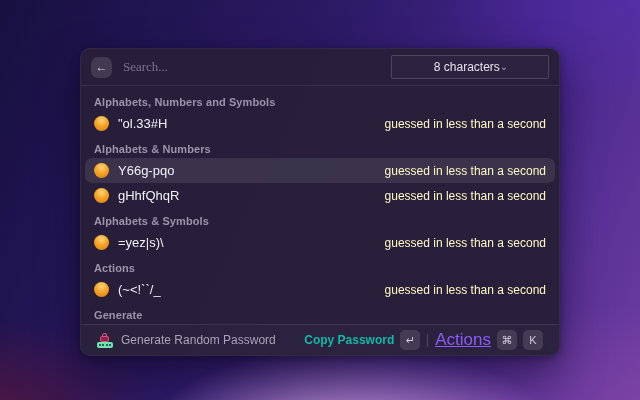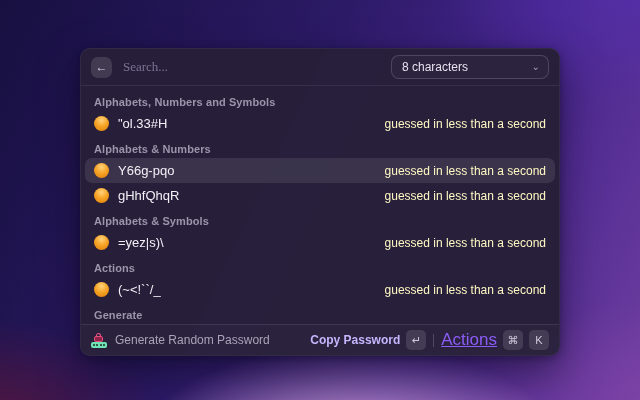--- a/index.html
+++ b/index.html
@@ -38,22 +38,22 @@
     display:flex;align-items:center;justify-content:center;
     color:#d8d4e2;font-size:12px;line-height:1;cursor:default;border:none;
   }
   .search-input{
     flex:1;background:transparent;border:none;outline:none;
     color:#efedf4;font-size:13px;font-family:Liberation Serif, serif;
   }
   .search-input::placeholder{color:#7b7390;}
   .dropdown{
     flex:0 0 auto;width:158px;height:24px;box-sizing:border-box;
-    border:1px solid rgba(255,255,255,0.16);border-radius:8px;
-    display:flex;align-items:center;justify-content:space-between;
+    border:1px solid rgba(255,255,255,0.16);border-radius:2px;
+    display:flex;align-items:center;justify-content:center;
     padding:0 8px 0 10px;color:#e6e2ee;font-size:12px;background:rgba(255,255,255,0.02);
   }
   .dropdown .chev{font-size:10px;color:#a79fb8;line-height:1;}
   
   .list{flex:1;padding:3px 4px 0 4px;overflow:hidden;}
   .section-title{
     height:18px;line-height:18px;margin-top:4px;padding:0 9px;
     font-size:11px;font-weight:700;color:#9b94ab;letter-spacing:.1px;
   }
   .row{
@@ -67,21 +67,21 @@
   }
   .pwd{
     flex:1;font-size:13px;font-weight:500;color:#f2f0f6;
     white-space:pre;overflow:hidden;text-overflow:ellipsis;
   }
   .meta{font-size:12px;color:#fef9c3;white-space:nowrap;}
   
   .footer{
     flex:0 0 30px;height:30px;display:flex;align-items:center;
     border-top:1px solid rgba(255,255,255,0.09);
-    padding:0 10px;gap:8px;background:rgba(255,255,255,0.015);
+    padding:0 16px;gap:8px;background:rgba(255,255,255,0.015);
   }
   .ext-icon{position:relative;width:16px;height:15px;flex:0 0 16px;}
   .ext-icon .shackle{
     position:absolute;left:4.5px;top:0;width:5px;height:5px;
     border:1.5px solid #e2517f;border-bottom:none;border-radius:4px 4px 0 0;box-sizing:border-box;
   }
   .ext-icon .lock-body{
     position:absolute;left:3px;top:3px;width:9px;height:6px;
     background:#8e2247;border:1px solid #e2517f;border-radius:2px;box-sizing:border-box;
   }
@@ -89,21 +89,21 @@
     position:absolute;left:0;top:9px;width:16px;height:6px;border-radius:2px;
     background:#6fe3b1;display:flex;align-items:center;justify-content:center;gap:1.5px;
   }
   .ext-icon .field i{width:2px;height:2px;border-radius:50%;background:#17352b;}
   .footer-label{font-size:12px;color:#aaa3b8;flex:1;}
   .footer-right{display:flex;align-items:center;gap:7px;}
   .action-btn{
     display:flex;align-items:center;gap:6px;background:transparent;border:none;
     padding:0;cursor:default;font-family:"Liberation Sans",sans-serif;
   }
-  .primary-label{font-size:12px;font-weight:700;color:#c4b5fd;}
+  .primary-label{font-size:12px;font-weight:700;color:#14b8a6;}
   .secondary-label{font-size:17px;color:#8b5cf6;text-decoration:underline;}
   .key{
     min-width:20px;height:20px;border-radius:5px;box-sizing:border-box;
     background:rgba(255,255,255,0.12);color:#cfc9da;
     display:flex;align-items:center;justify-content:center;
     font-size:11px;padding:0 4px;line-height:1;
   }
   .vsep{width:1px;height:13px;background:rgba(255,255,255,0.18);}
 </style>
 </head>

